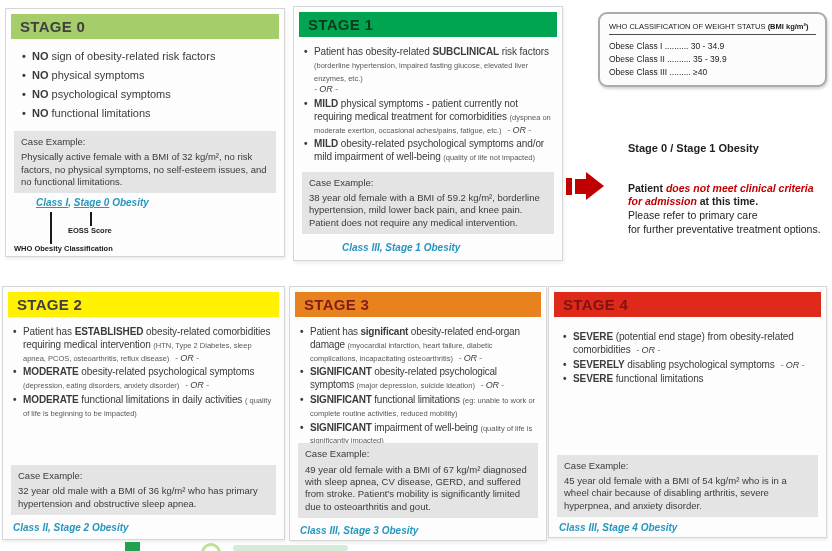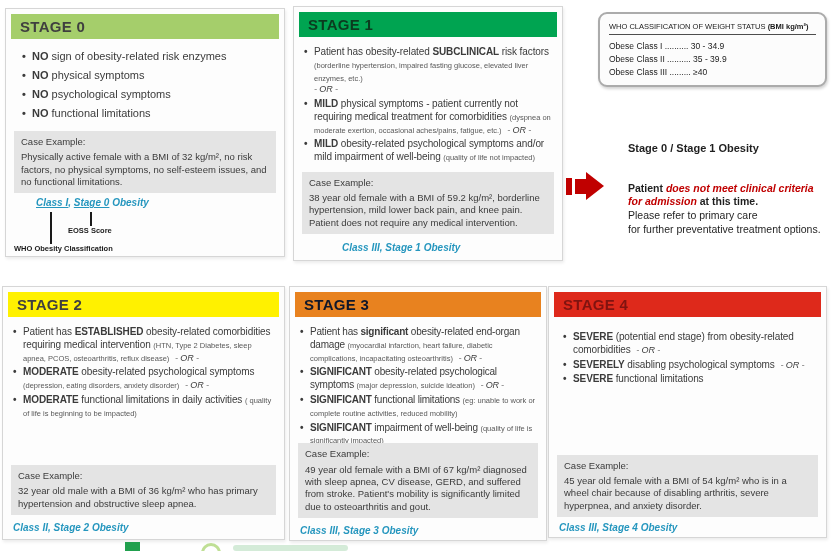--- a/index.html
+++ b/index.html
@@ -39,21 +39,21 @@
   .ahead{width:0;height:0;border-top:14px solid transparent;border-bottom:14px solid transparent;}
 </style>
 </head>
 <body>
 
 <div class="canvas">
 
   <section class="box" style="left:5px;top:8px;width:278px;height:247px">
     <div class="hdr" style="background-color: rgb(165, 206, 107); color: rgb(63, 63, 63);">STAGE 0</div>
     <div class="bullets bullets-lg">
-      <div class="bullet"><span class="bb">NO</span><span> sign of obesity-related risk enzymes</span></div>
+      <div class="bullet"><span class="bb">NO</span><span> sign of obesity-related risk factors</span></div>
       <div class="bullet"><span class="bb">NO</span><span> physical symptoms</span></div>
       <div class="bullet"><span class="bb">NO</span><span> psychological symptoms</span></div>
       <div class="bullet"><span class="bb">NO</span><span> functional limitations</span></div>
     </div>
     <div class="case" style="top:122px">
       <div class="case-label">Case Example:</div>
       <div class="case-text">Physically active female with a BMI of 32 kg/m², no risk factors, no physical symptoms, no self-esteem issues, and no functional limitations.</div>
     </div>
     <div class="classline" style="top: 188px; left: 30px; color: rgb(37, 150, 190);">
       <span class="ul">Class I</span><span>, </span><span class="ul">Stage 0</span><span> Obesity</span>
@@ -132,21 +132,21 @@
       </div>
     </div>
     <div class="case" style="bottom:24px">
       <div class="case-label">Case Example:</div>
       <div class="case-text">32 year old male with a BMI of 36 kg/m² who has primary hypertension and obstructive sleep apnea.</div>
     </div>
     <div class="classline" style="bottom: 6px; color: rgb(37, 150, 190);">Class II, Stage 2 Obesity</div>
   </section>
 
   <section class="box" style="left:289px;top:286px;width:256px;height:253px">
-    <div class="hdr" style="background-color: rgb(232, 130, 31); color: #0f172a;">STAGE 3</div>
+    <div class="hdr" style="background-color: rgb(232, 130, 31); color: #7f1d1d;">STAGE 3</div>
     <div class="bullets" style="letter-spacing:-.2px">
       <div class="bullet">
         <span>Patient has </span><span class="bb">significant</span><span> obesity-related end-organ damage</span>
         <span class="note">(myocardial infarction, heart failure, diabetic complications, incapacitating osteoarthritis)</span>
         <span class="or">- OR -</span>
       </div>
       <div class="bullet">
         <span class="bb">SIGNIFICANT</span><span> obesity-related psychological symptoms</span>
         <span class="note">(major depression, suicide ideation)</span>
         <span class="or">- OR -</span>

